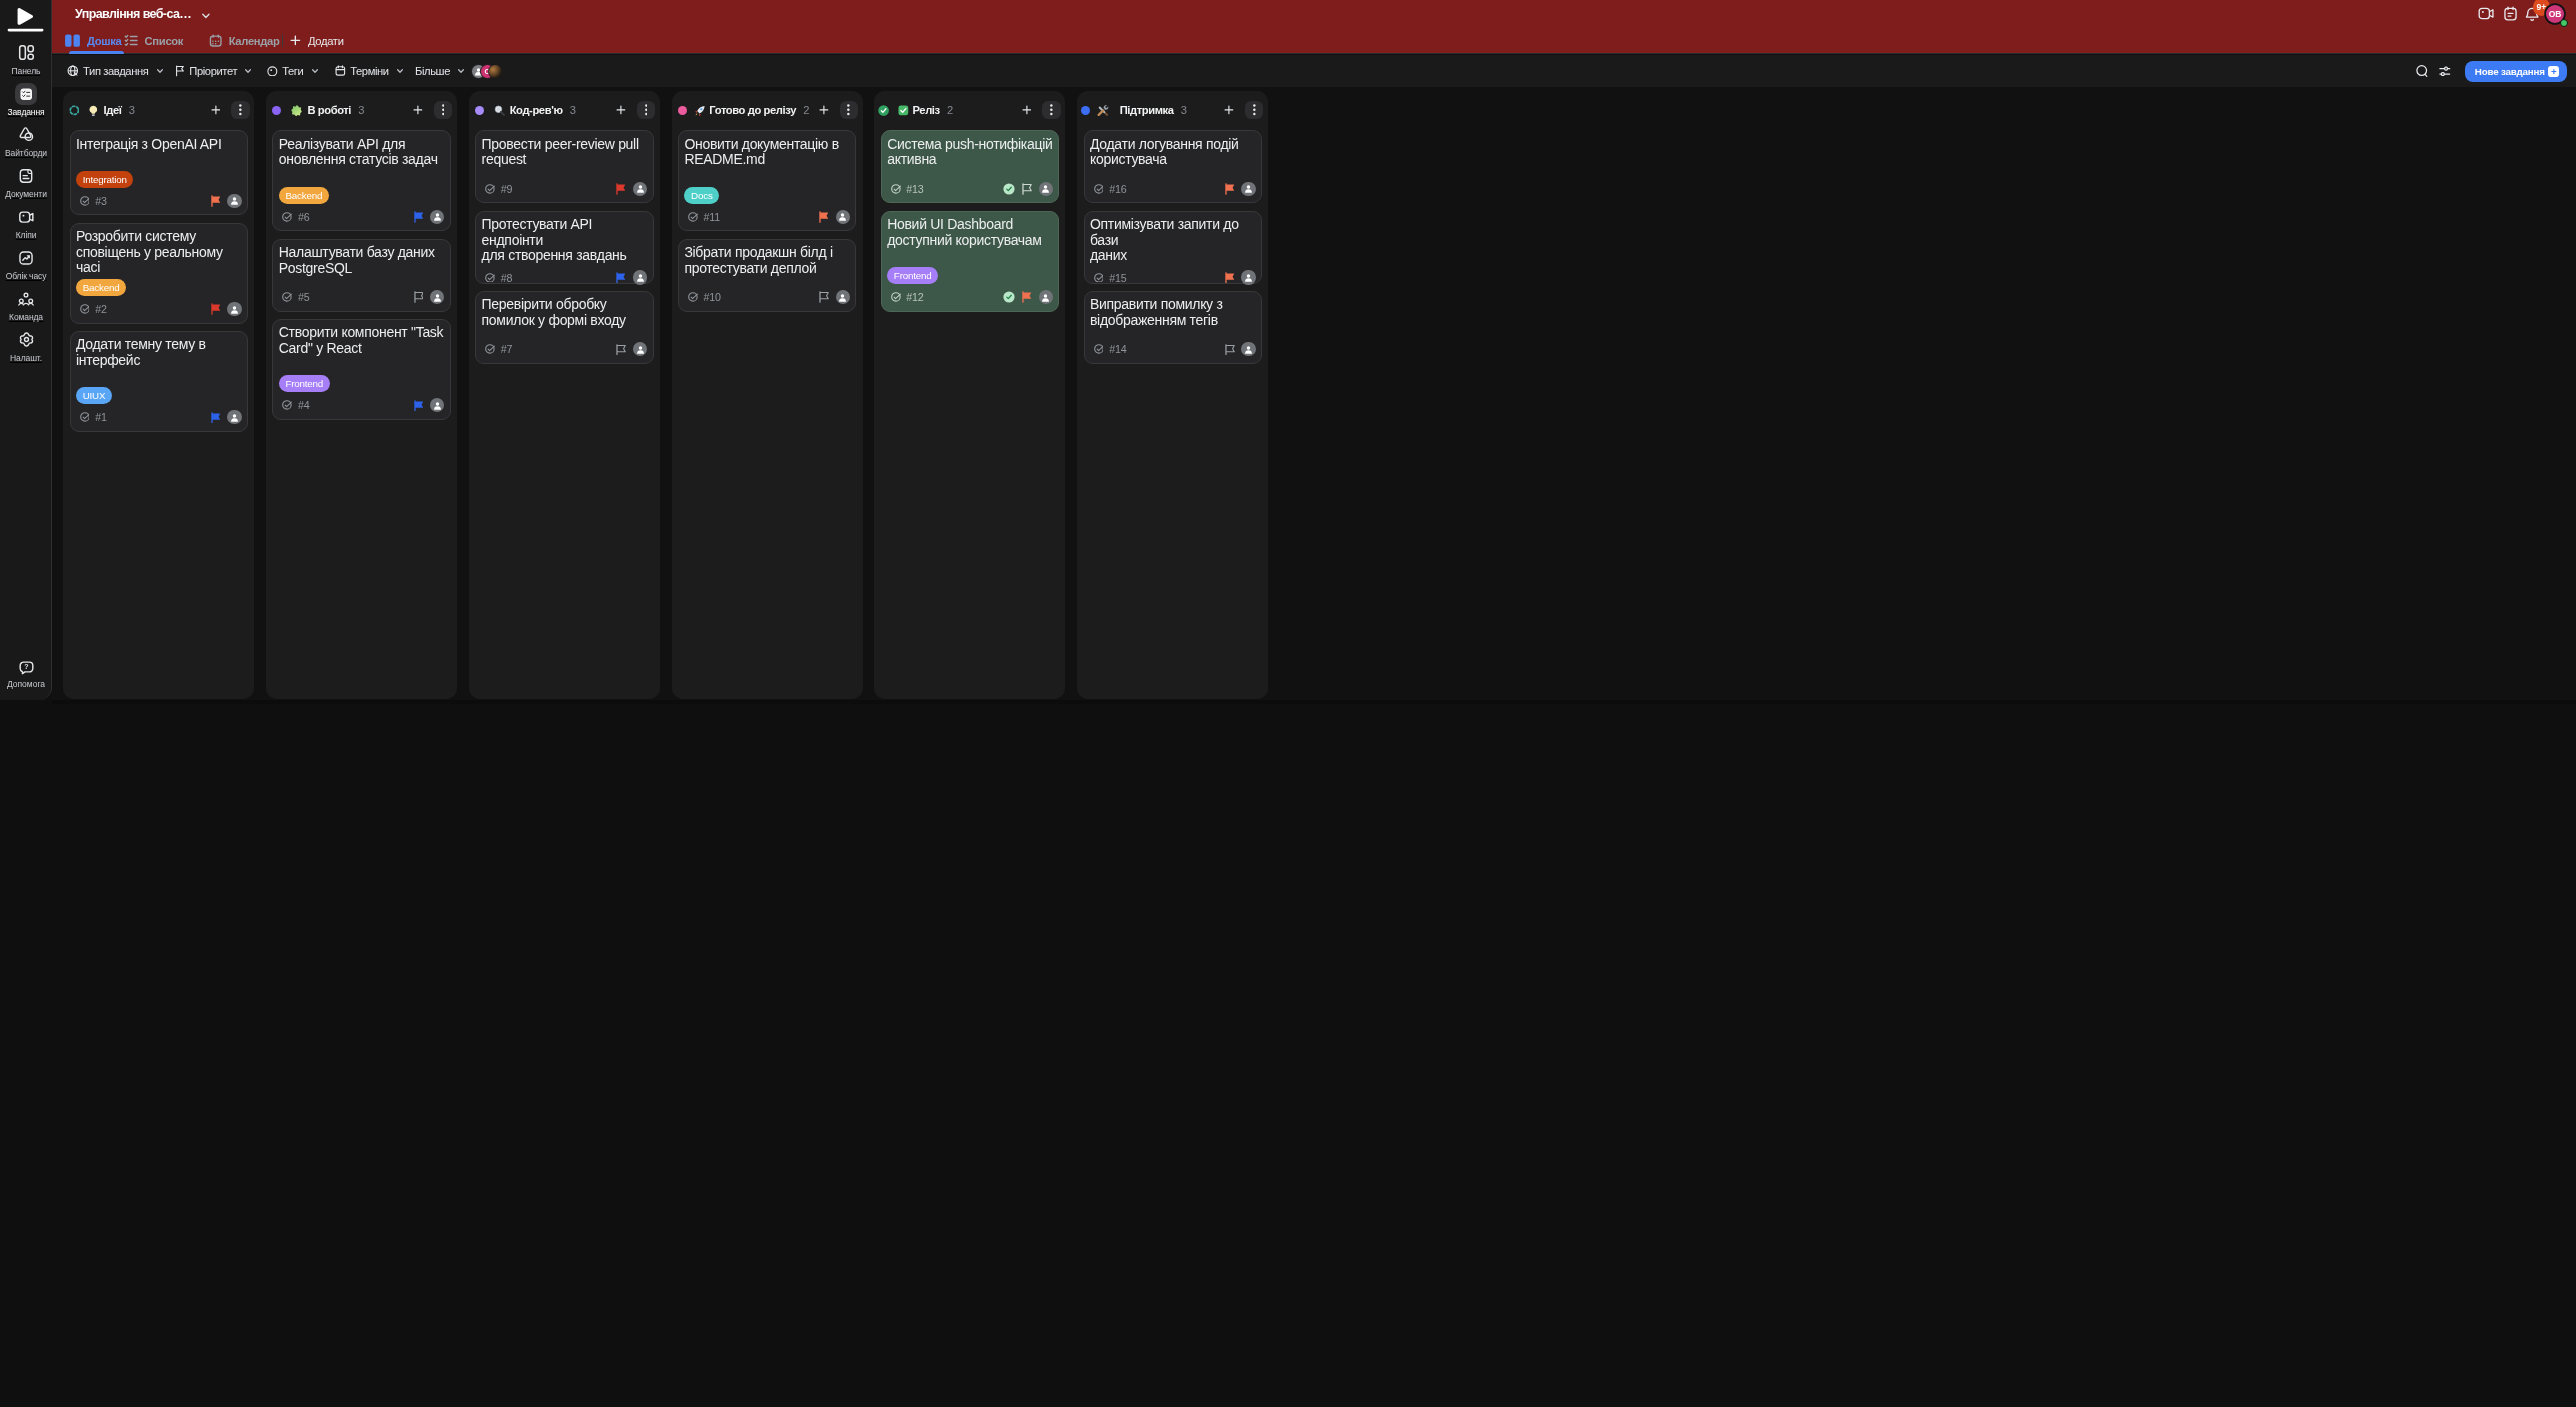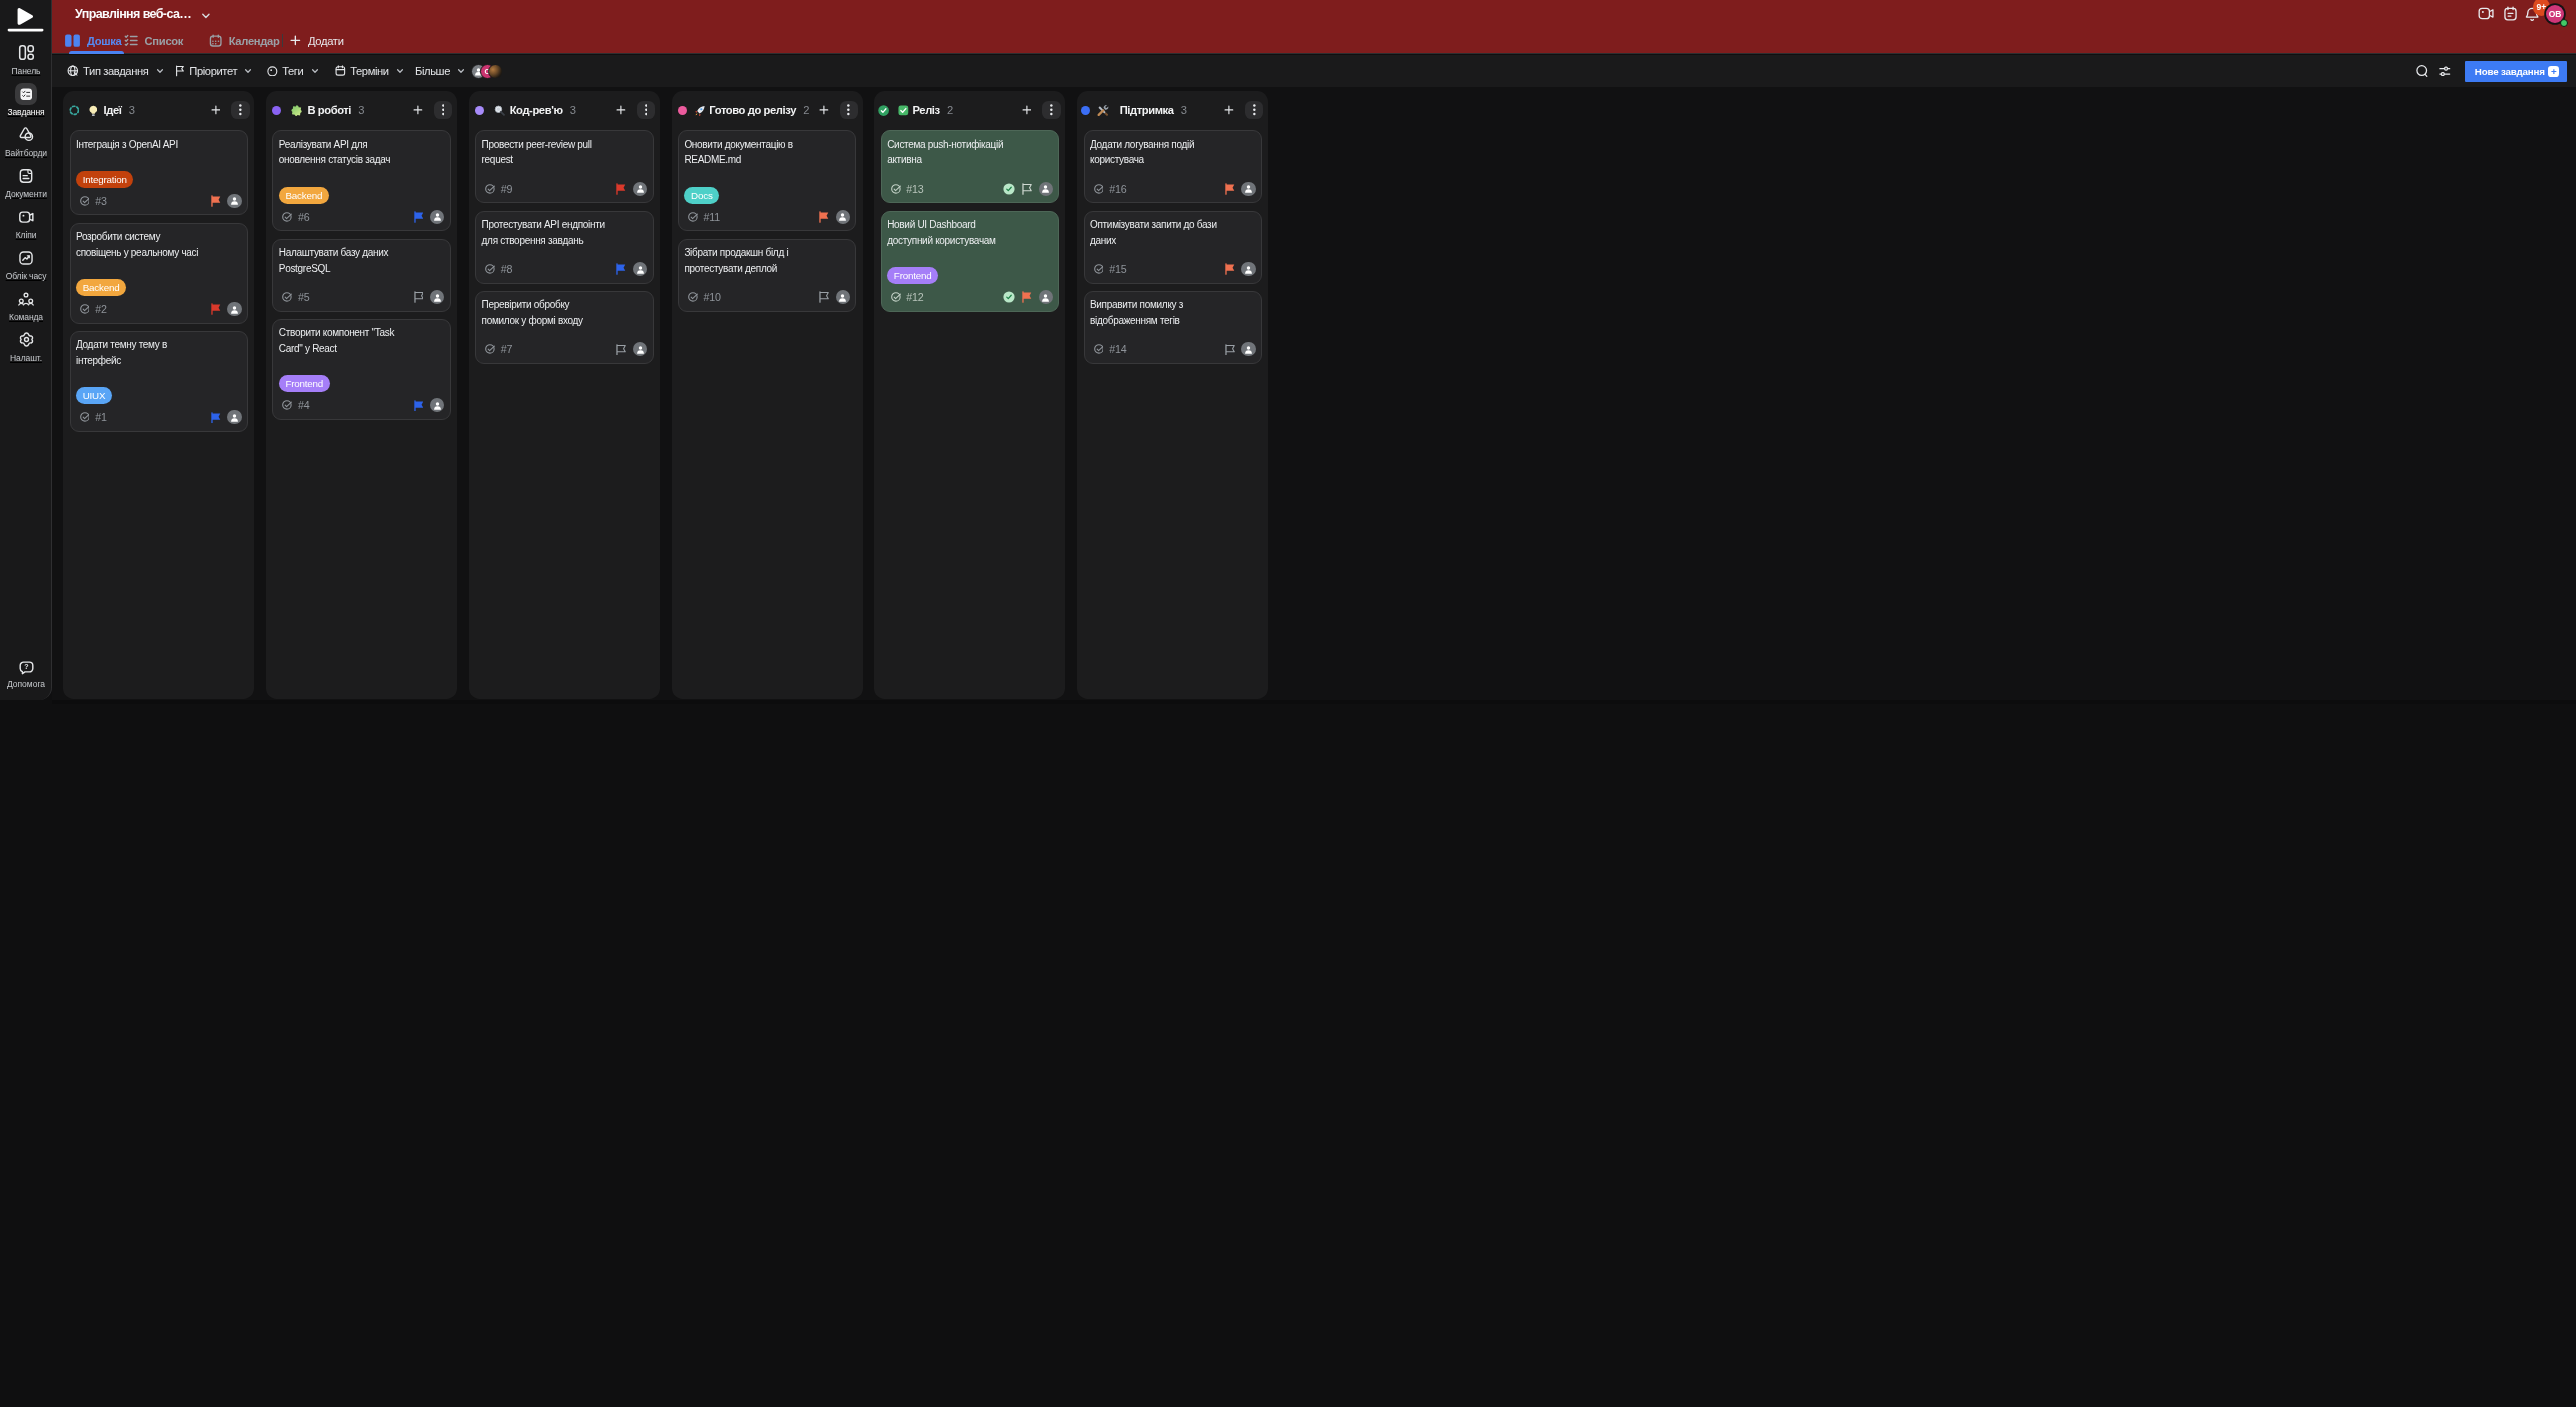--- a/index.html
+++ b/index.html
@@ -21,40 +21,40 @@
 .main { position:absolute; left:52px; top:0; right:0; height:704px; }
 .header { position:absolute; left:0; top:0; right:0; height:54px; background:#7f1d1d; border-bottom:0.9px solid #2e2e30; }
 .htitle { position:absolute; left:23px; top:7.2px; font-size:12.5px; font-weight:700; color:#fbfbfc; letter-spacing:-0.6px; }
 .hchev { position:absolute; left:149px; top:10.7px; }
 .tab { position:absolute; top:34px; display:flex; align-items:center; gap:6.3px; font-size:11.2px; font-weight:600; color:#9aa0a6; letter-spacing:-0.3px; height:13.4px; }
 .tab.active { color:#568af2; }
 .ul { position:absolute; left:16.5px; top:51px; width:55px; height:3.1px; border-radius:2.7px 2.7px 0 0; background:#4a82f0; }
 
 .fbar { position:absolute; left:0; top:55px; right:0; height:32px; background:#1a1a1b; }
 .fitem { position:absolute; top:0; height:32px; display:flex; align-items:center; gap:4.5px; font-size:11.2px; color:#e3e5e8; letter-spacing:-0.4px; }
-.btn-new { position:absolute; right:9px; top:5.8px; width:102px; height:21px; background:#3d7bf4; border-radius:1px; display:flex; align-items:center; justify-content:space-between; padding:0 8px 0 9.8px; color:#fff; font-size:9.8px; font-weight:600; letter-spacing:-0.2px; }
+.btn-new { position:absolute; right:9px; top:5.8px; width:102px; height:21px; background:#3d7bf4; border-radius:8px; display:flex; align-items:center; justify-content:space-between; padding:0 8px 0 9.8px; color:#fff; font-size:9.8px; font-weight:600; letter-spacing:-0.2px; }
 .btn-new .pbox { width:10.7px; height:10.7px; background:#fff; border-radius:3.1px; display:flex; align-items:center; justify-content:center; color:#3d7bf4; font-size:9.8px; font-weight:700; line-height:9px; }
 .avgroup { position:absolute; left:419px; top:8.5px; display:flex; }
 .av { width:15px; height:15px; border-radius:50%; border:1.3px solid #1a1a1b; display:flex; align-items:center; justify-content:center; font-size:7.2px; font-weight:700; color:#fff; }
 .av + .av { margin-left:-6.3px; }
 
 .board { position:absolute; left:0; top:87px; right:0; bottom:0; background:#111112; }
 .board::after { content:""; position:absolute; left:0; right:0; bottom:0; height:4.5px; background:#0c0c0d; }
 .cols { position:absolute; left:11.3px; top:4px; display:flex; gap:11.8px; }
 .col { position:relative; width:191px; height:608px; background:#1c1c1d; border-radius:10.7px; padding:9px 6.3px; }
 .chead { height:20.6px; display:flex; align-items:center; margin-left:-0.9px; white-space:nowrap; }
 .chead .emo { margin-left:9px; }
 .chead .ttl { margin-left:4.5px; font-size:11.2px; font-weight:600; color:#f2f3f4; letter-spacing:-0.4px; }
 .chead .cnt { margin-left:7.2px; font-size:11.2px; color:#85898f; }
 .plus { position:absolute; top:14.3px; right:34px; }
 .dots { position:absolute; top:9.7px; right:4.8px; width:18.3px; height:18.3px; background:#2d2d2f; border-radius:6.3px; display:flex; align-items:center; justify-content:center; }
 .cards { margin-top:9.8px; display:flex; flex-direction:column; gap:7.2px; }
 .card { background:#252527; border:0.9px solid #38383a; border-radius:9px; padding:4.5px 5.4px 6.3px; display:flex; flex-direction:column; }
 .card.h1 { height:85px; } .card.h2 { height:101px; } .card.h3 { height:73px; }
-.card .ti { margin-top:0.9px; font-size:10px; line-height:15.7px; color:#eceef0; letter-spacing:-0.3px; }
+.card .ti { margin-top:0.9px; font-size:14px; line-height:15.7px; color:#eceef0; letter-spacing:-0.3px; }
 .card .spc { flex:1; }
 .tag { align-self:flex-start; height:17px; padding:0 6.7px; border-radius:8.5px; display:flex; align-items:center; font-size:9.8px; color:#fff; letter-spacing:-0.2px; }
 .cfoot { margin-top:6.3px; height:14.3px; display:flex; align-items:center; padding-left:3.6px; }
 .cfoot .num { margin-left:5.8px; font-size:10.7px; color:#8f949a; letter-spacing:-0.2px; }
 .cfoot .sp { flex:1; }
 .cfoot .ri { display:flex; align-items:center; gap:6.7px; }
 .avatar { width:14.3px; height:14.3px; border-radius:50%; background:#707479; display:flex; align-items:center; justify-content:center; }
 .card.green { background:#3d5848; border-color:#4d6757; }
 .card.green .num { color:#b7c3ba; }
 </style>

